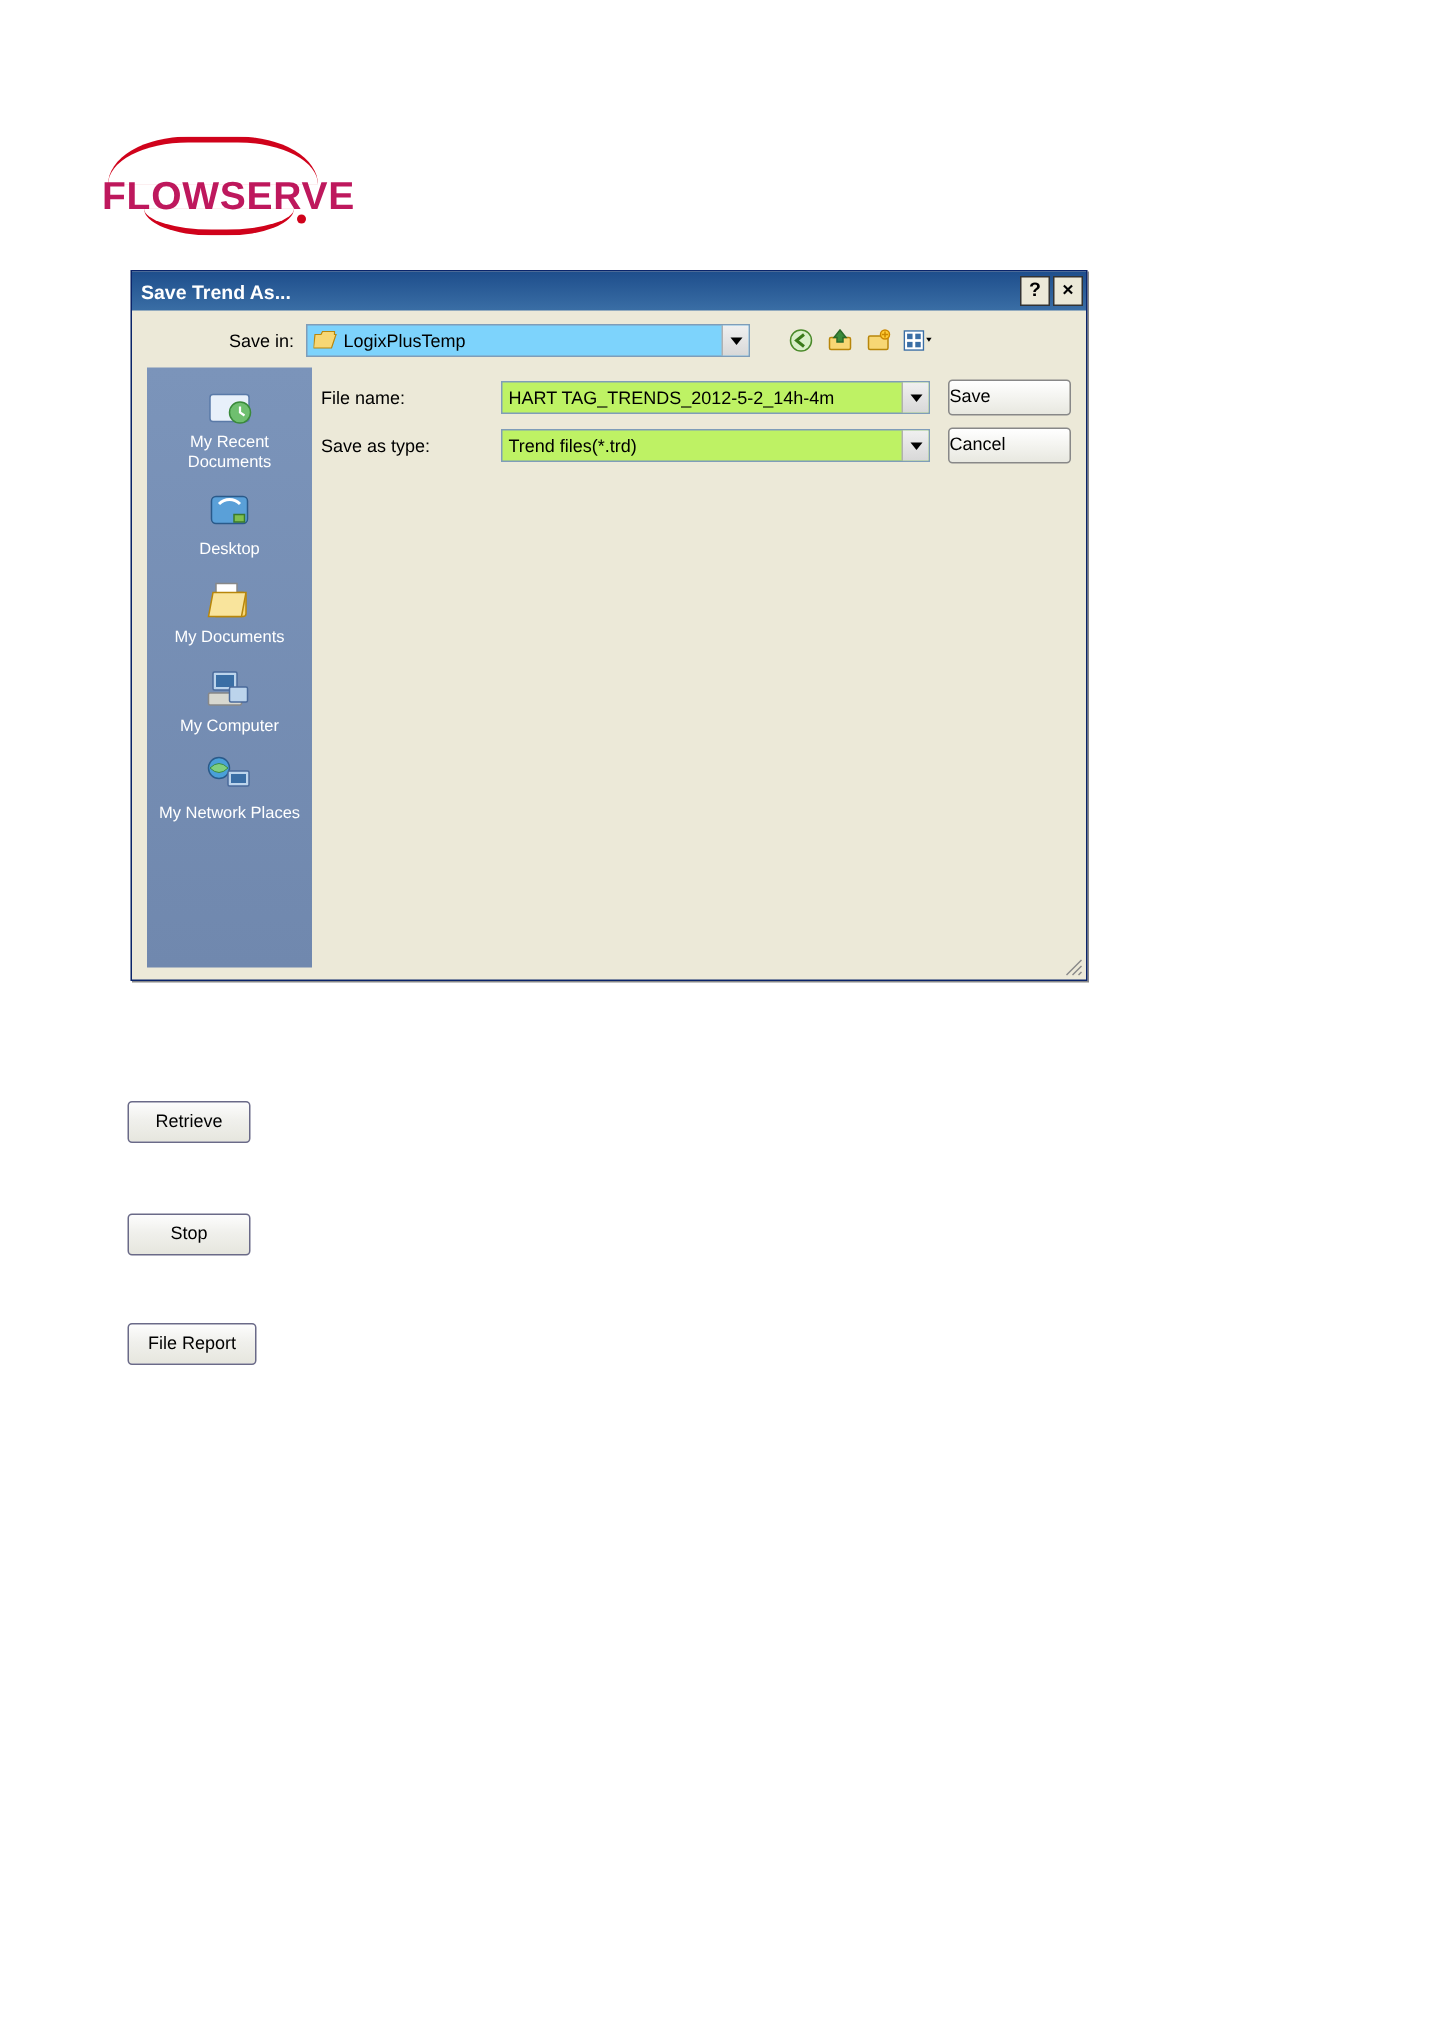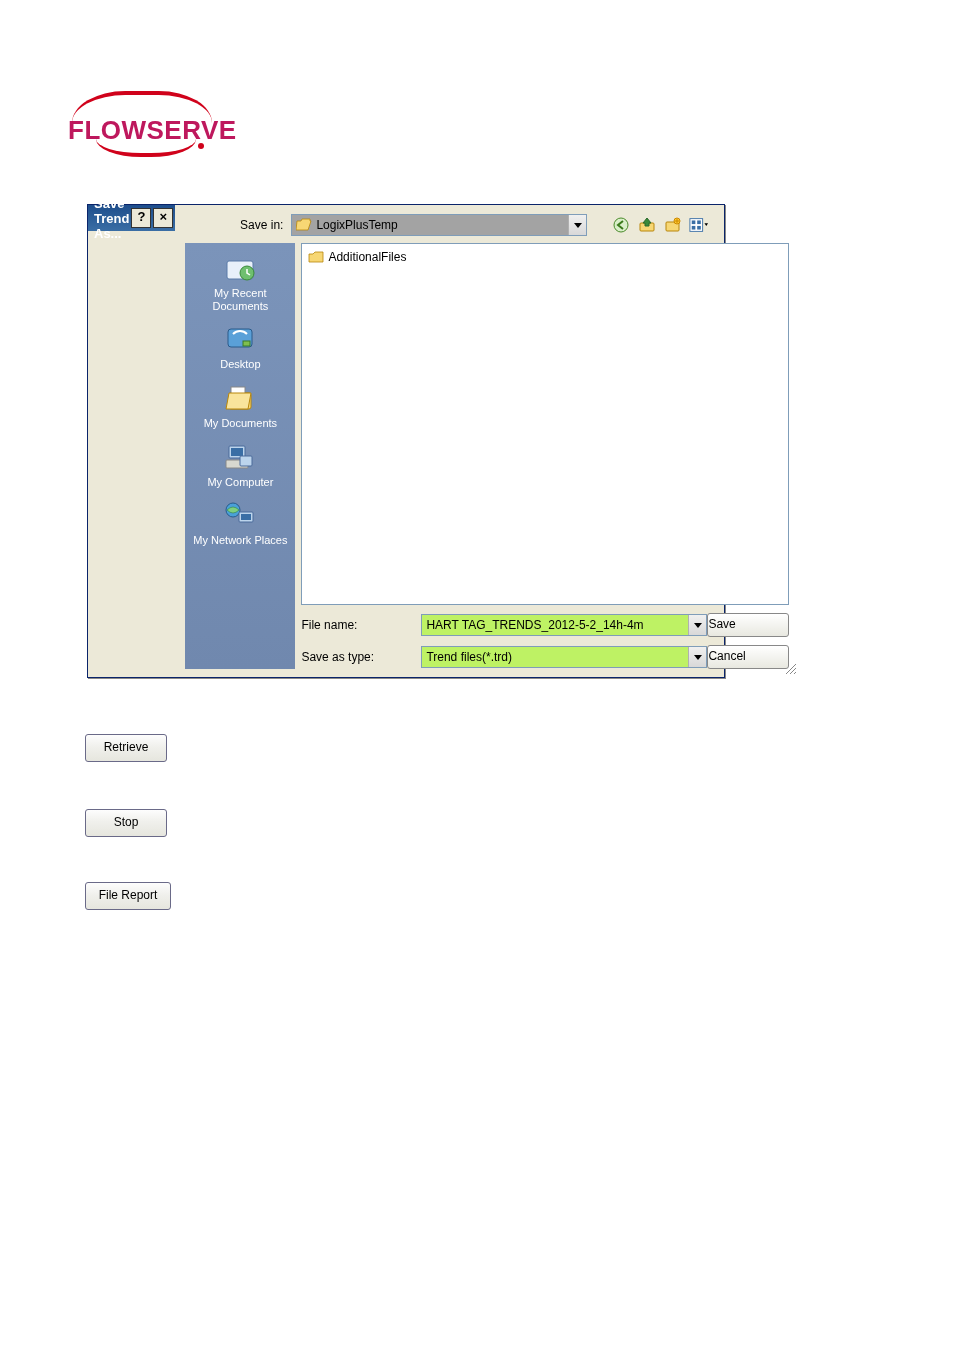--- a/index.html
+++ b/index.html
@@ -60,27 +60,28 @@
     width: 6px;
     height: 6px;
     background: #d0021b;
     border-radius: 50%;
   }
 
   
   .dialog {
     position: absolute;
     left: 87px;
-    top: 204px;
+    top: 180px;
     width: 636px;
     height: 472px;
     background: #ece9d8;
     border: 1px solid #0a246a;
     box-shadow: 1px 1px 0 #888;
     display: flex;
+    flex-direction: column;
   }
   .titlebar {
     height: 26px;
     background: linear-gradient(to right, #0a246a 0%, #3a6ea5 50%, #0a246a 100%);
     background: #2a5fa0;
     background: linear-gradient(to bottom, #1e4e8c 0%, #3a6ea5 100%);
     color: #fff;
     display: flex;
     align-items: center;
     padding: 0 2px 0 6px;
@@ -120,21 +121,21 @@
     gap: 6px;
   }
   .row-savein .lbl {
     width: 98px;
     text-align: right;
     padding-right: 2px;
   }
   .combo {
     flex: 0 0 290px;
     height: 20px;
-    background: #a3a3a3;
+    background: #7dd3fc;
     border: 1px solid #7f9db9;
     display: flex;
     align-items: center;
     padding-left: 4px;
     position: relative;
   }
   .combo .fld-icon {
     width: 16px;
     height: 14px;
     margin-right: 4px;
@@ -410,30 +411,20 @@
               <path d="M4 10 Q10 4 16 10 Q10 16 4 10" fill="#7fcf7f" stroke="#2a7a2a" stroke-width="0.5"></path>
               <rect x="16" y="12" width="14" height="10" rx="1" fill="#bcd4ec" stroke="#4a6a9a"></rect>
               <rect x="18" y="14" width="10" height="6" fill="#3a6ea5"></rect>
             </svg>
           </span>
           <div class="plabel">My Network Places</div>
         </div>
       </div>
 
       <div class="file-area">
-        <div class="file-list">
-          <div class="file-item">
-            <span>
-              <svg width="16" height="14" viewBox="0 0 16 14">
-                <path d="M1 4 L5 4 L7 2 L15 2 L15 12 L1 12 Z" fill="#f7d774" stroke="#b8860b" stroke-width="0.8"></path>
-              </svg>
-            </span>
-            <span>AdditionalFiles</span>
-          </div>
-        </div>
 
         <div class="bottom-rows">
           <div class="brow">
             <span class="blabel">File name:</span>
             <div class="textcombo">
               <span>HART TAG_TRENDS_2012-5-2_14h-4m</span>
               <div class="dd-arrow">
                   <div class="dd-triangle"></div>
                 </div>
             </div>

